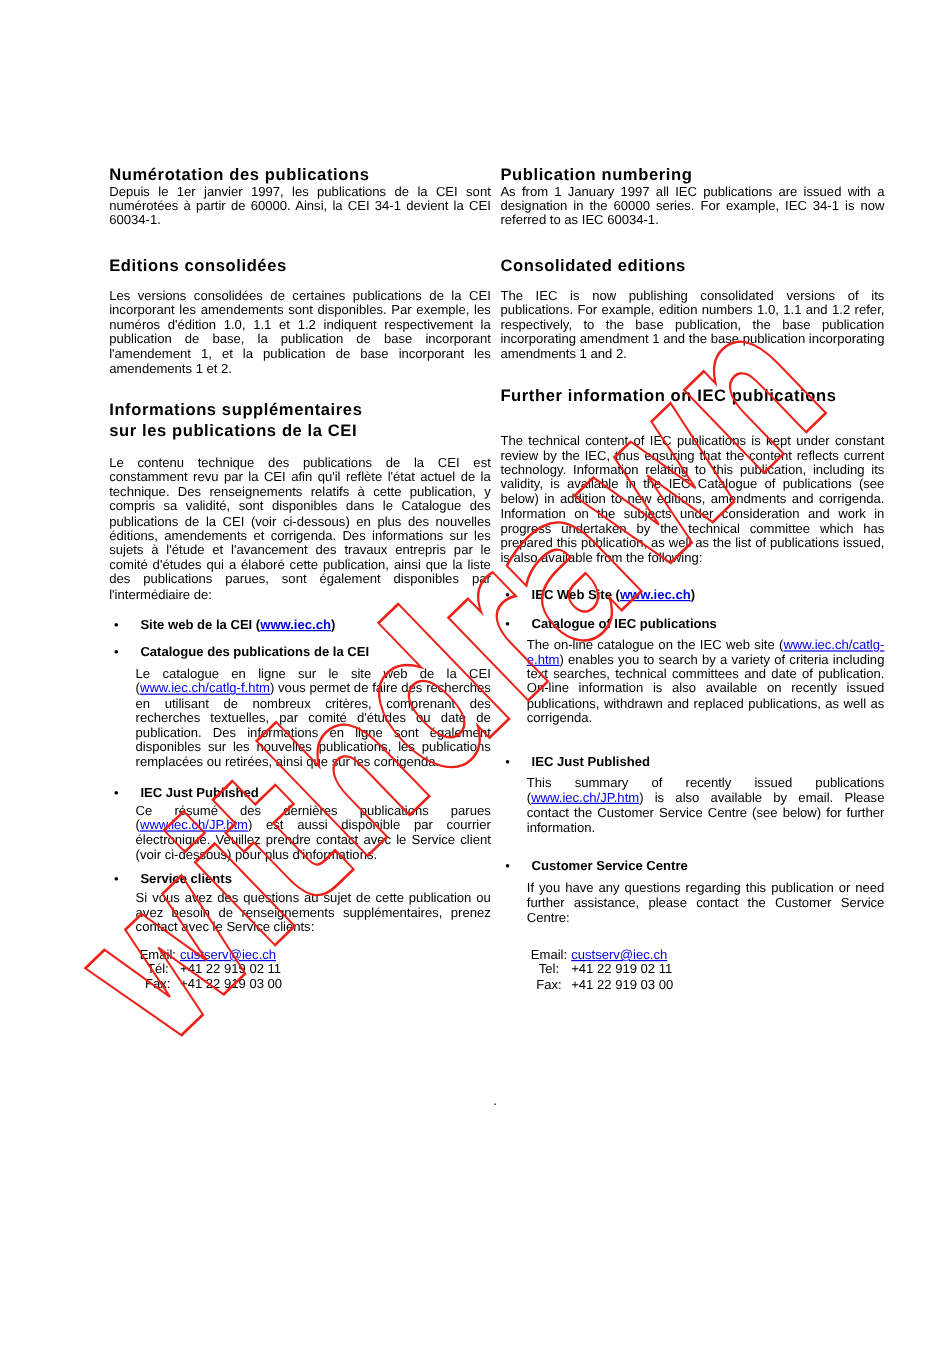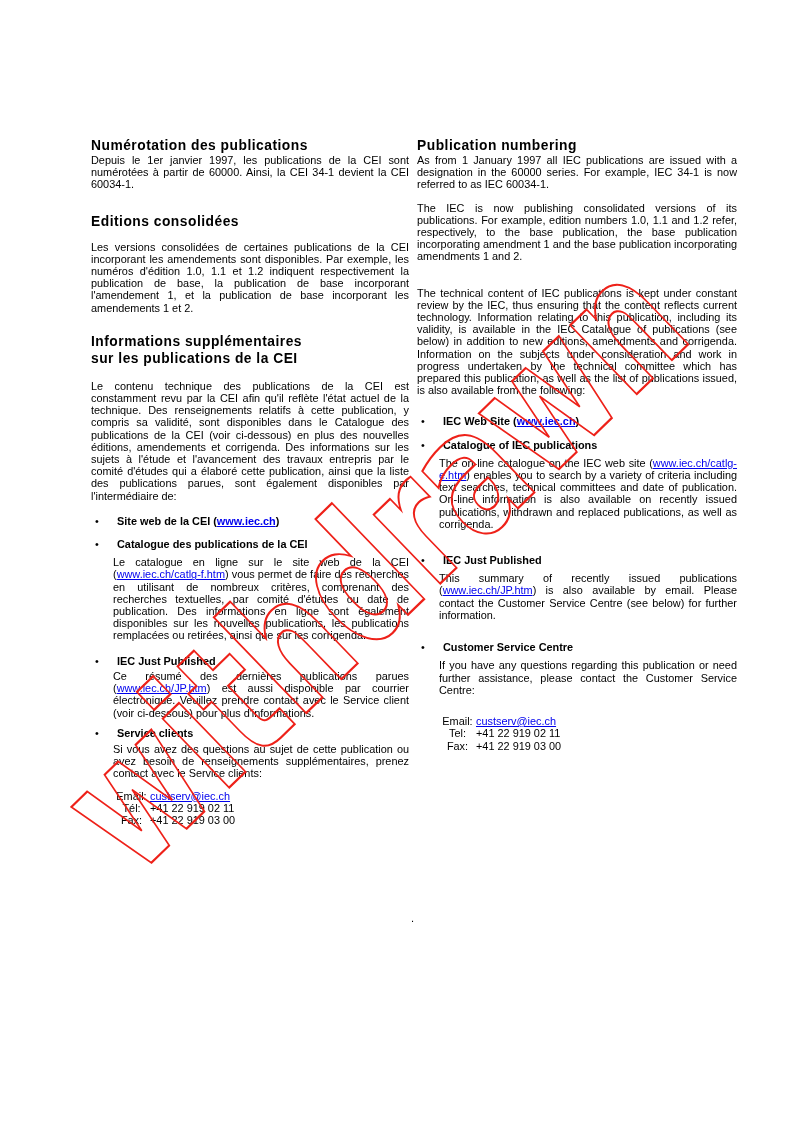--- a/index.html
+++ b/index.html
@@ -80,22 +80,24 @@
         <span class="clabel">Fax:</span>
         <span>+41 22 919 03 00</span>
       </div>
     </div>
   </div>
 
   <div class="col-r">
     <div class="h">Publication numbering</div>
     <div class="p mt12"><span>As from 1 January 1997 all IEC publications are issued with a designation in the 60000 series. For example, IEC 34-1 is now referred to as IEC 60034-1.</span></div>
 
+    <div class="h mt22">Consolidated editions</div>
     <div class="p mt11"><span>The IEC is now publishing consolidated versions of its publications. For example, edition numbers 1.0, 1.1 and 1.2 refer, respectively, to the base publication, the base publication incorporating amendment 1 and the base publication incorporating amendments 1 and 2.</span></div>
 
+    <div class="h mt19">Further information on IEC publications</div>
     <div class="p mt24"><span>The technical content of IEC publications is kept under constant review by the IEC, thus ensuring that the content reflects current technology. Information relating to this publication, including its validity, is available in the IEC Catalogue of publications (see below) in addition to new editions, amendments and corrigenda. Information on the subjects under consideration and work in progress undertaken by the technical committee which has prepared this publication, as well as the list of publications issued, is also available from the following:</span></div>
 
     <div class="bullet mt19">
       <span class="bdot">•</span>
       <span class="blabel"><span>IEC Web Site (</span><a class="lnk">www.iec.ch</a><span>)</span></span>
     </div>
 
     <div class="bullet mt11">
       <span class="bdot">•</span>
       <span class="blabel"><span>Catalogue of IEC publications</span></span>

